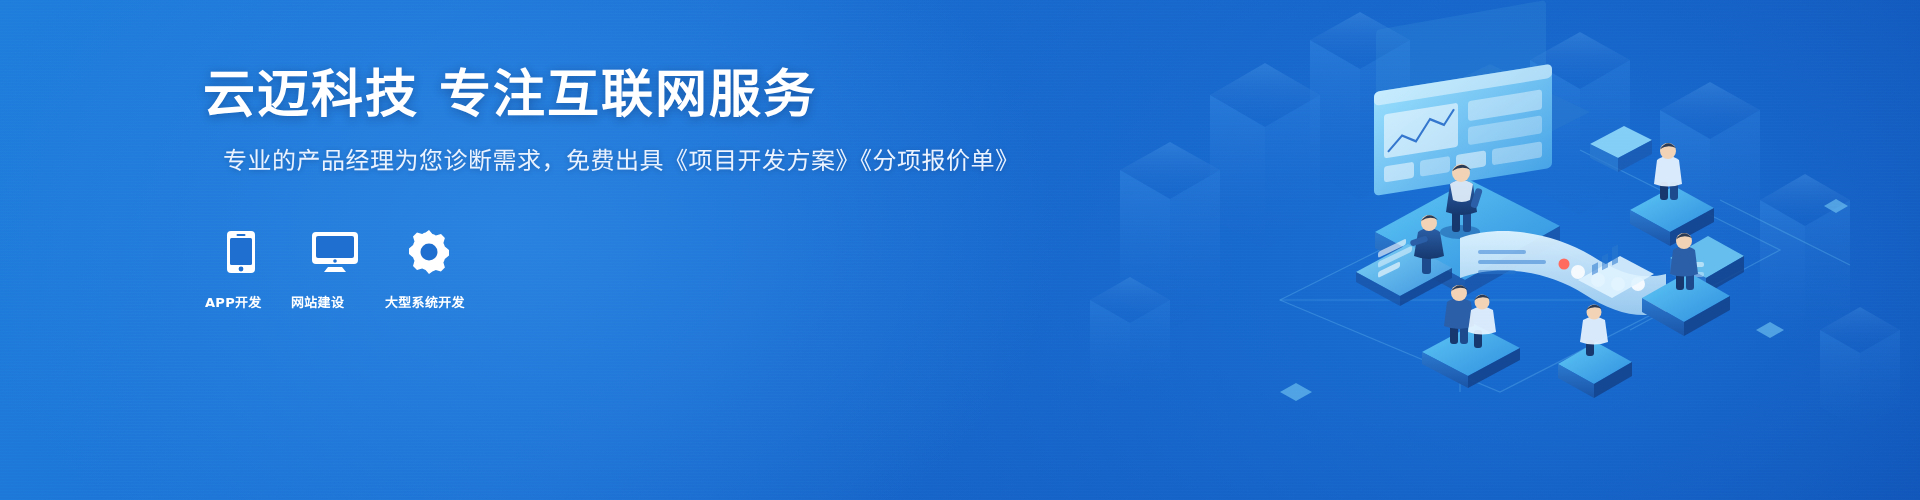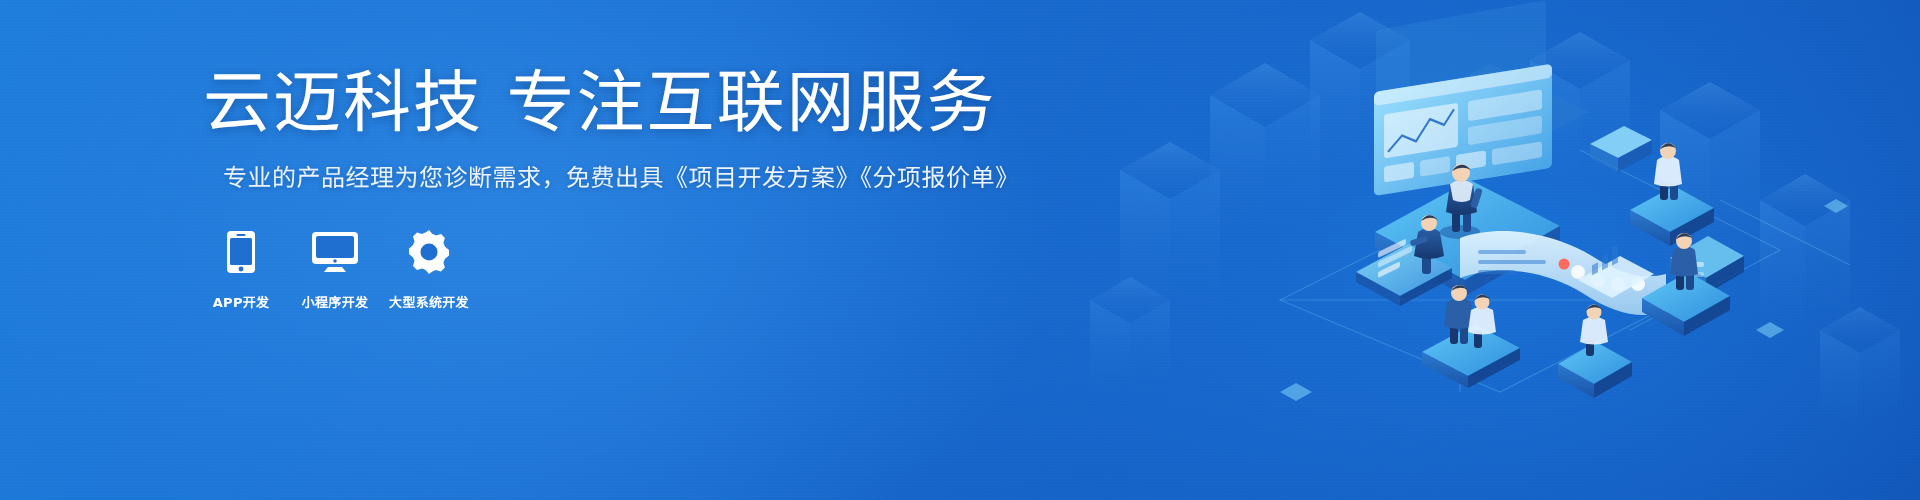--- a/index.html
+++ b/index.html
@@ -20,36 +20,36 @@
   
   .banner::after{
     content:"";position:absolute;inset:0;pointer-events:none;
     background:repeating-linear-gradient(0deg,rgba(255,255,255,.022) 0px,rgba(255,255,255,.022) 1px,rgba(0,0,0,0) 1px,rgba(0,0,0,0) 3px);
     mix-blend-mode:overlay;
   }
 
   
   .copy{position:absolute;left:203px;top:66px;width:720px;z-index:6;}
   .headline{
-    font-size:68px;line-height:1.08;font-weight:normal;color:#ffffff;
+    font-size:52px;line-height:1.08;font-weight:bold;color:#ffffff;
     letter-spacing:2px;white-space:nowrap;
     text-shadow:0 2px 10px rgba(0,26,70,.32);
     font-family:"DejaVu Sans","Liberation Sans",sans-serif;
   }
   .sub{margin-top:22px;}
   .sub-line{
     font-size:24px;line-height:34px;color:#eaf3ff;letter-spacing:.5px;
     white-space:nowrap;text-shadow:0 1px 5px rgba(0,26,70,.25);
     font-family:"DejaVu Sans","Liberation Sans",sans-serif;
     margin-left:20px;
   }
 
   
   .services{position:absolute;left:205px;top:228px;display:flex;align-items:flex-start;z-index:6;}
-  .service{width:72px;margin-right:22px;text-align:center;cursor:pointer;}
+  .service{width:72px;margin-right:22px;text-align:left;cursor:pointer;}
   .service:last-child{margin-right:0;}
   .svc-icon{height:48px;display:flex;align-items:center;justify-content:center;}
   .svc-icon svg{display:block;fill:#ffffff;}
   .svc-label{
     margin-top:16px;font-size:13px;font-weight:bold;color:#ffffff;white-space:nowrap;
     letter-spacing:.3px;font-family:"DejaVu Sans","Liberation Sans",sans-serif;
   }
   .service:nth-child(2) .svc-label,
   .service:nth-child(3) .svc-label{margin-left:-8px;margin-right:-8px;}
   .service:nth-child(5) .svc-label{margin-left:-14px;margin-right:-14px;}
@@ -333,21 +333,21 @@
 
     <div class="service">
       <div class="svc-icon">
         <svg width="48" height="42" viewBox="0 0 48 42" xmlns="http://www.w3.org/2000/svg">
           <rect x="1" y="1" width="46" height="32" rx="4" fill="#ffffff"></rect>
           <rect x="5" y="5" width="38" height="22" rx="2" fill="#1f6fd0"></rect>
           <circle cx="24" cy="30" r="1.8" fill="#1f6fd0"></circle>
           <path d="M17 36h14l4 5H13z" fill="#ffffff"></path>
         </svg>
       </div>
-      <div class="svc-label">小程序开发</div>
+      <div class="svc-label">网站建设</div>
     </div>
 
     <div class="service">
       <div class="svc-icon">
         <svg width="44" height="44" viewBox="0 0 44 44" xmlns="http://www.w3.org/2000/svg">
           <path d="M22 0l3.4 4.1a18 18 0 013.4 1.4L34 4l3.9 3.9-1.5 5.2c.6 1.1 1.1 2.2 1.4 3.4L42 20v5.6l-4.2 3.4c-.3 1.2-.8 2.3-1.4 3.4l1.5 5.2-4 4-5.1-1.5c-1.1.6-2.2 1.1-3.4 1.4L22 44l-3.4-4.1a18 18 0 01-3.4-1.4L10 40l-4-4 1.5-5.2a18 18 0 01-1.4-3.4L2 24v-5.6l4.1-3.4c.3-1.2.8-2.3 1.4-3.4L6 6.4 10 2.4l5.2 1.5c1.1-.6 2.2-1.1 3.4-1.4L22 0z" fill="#ffffff"></path>
           <circle cx="22" cy="22" r="8.5" fill="#1f6fd0"></circle>
         </svg>
       </div>
       <div class="svc-label">大型系统开发</div>

